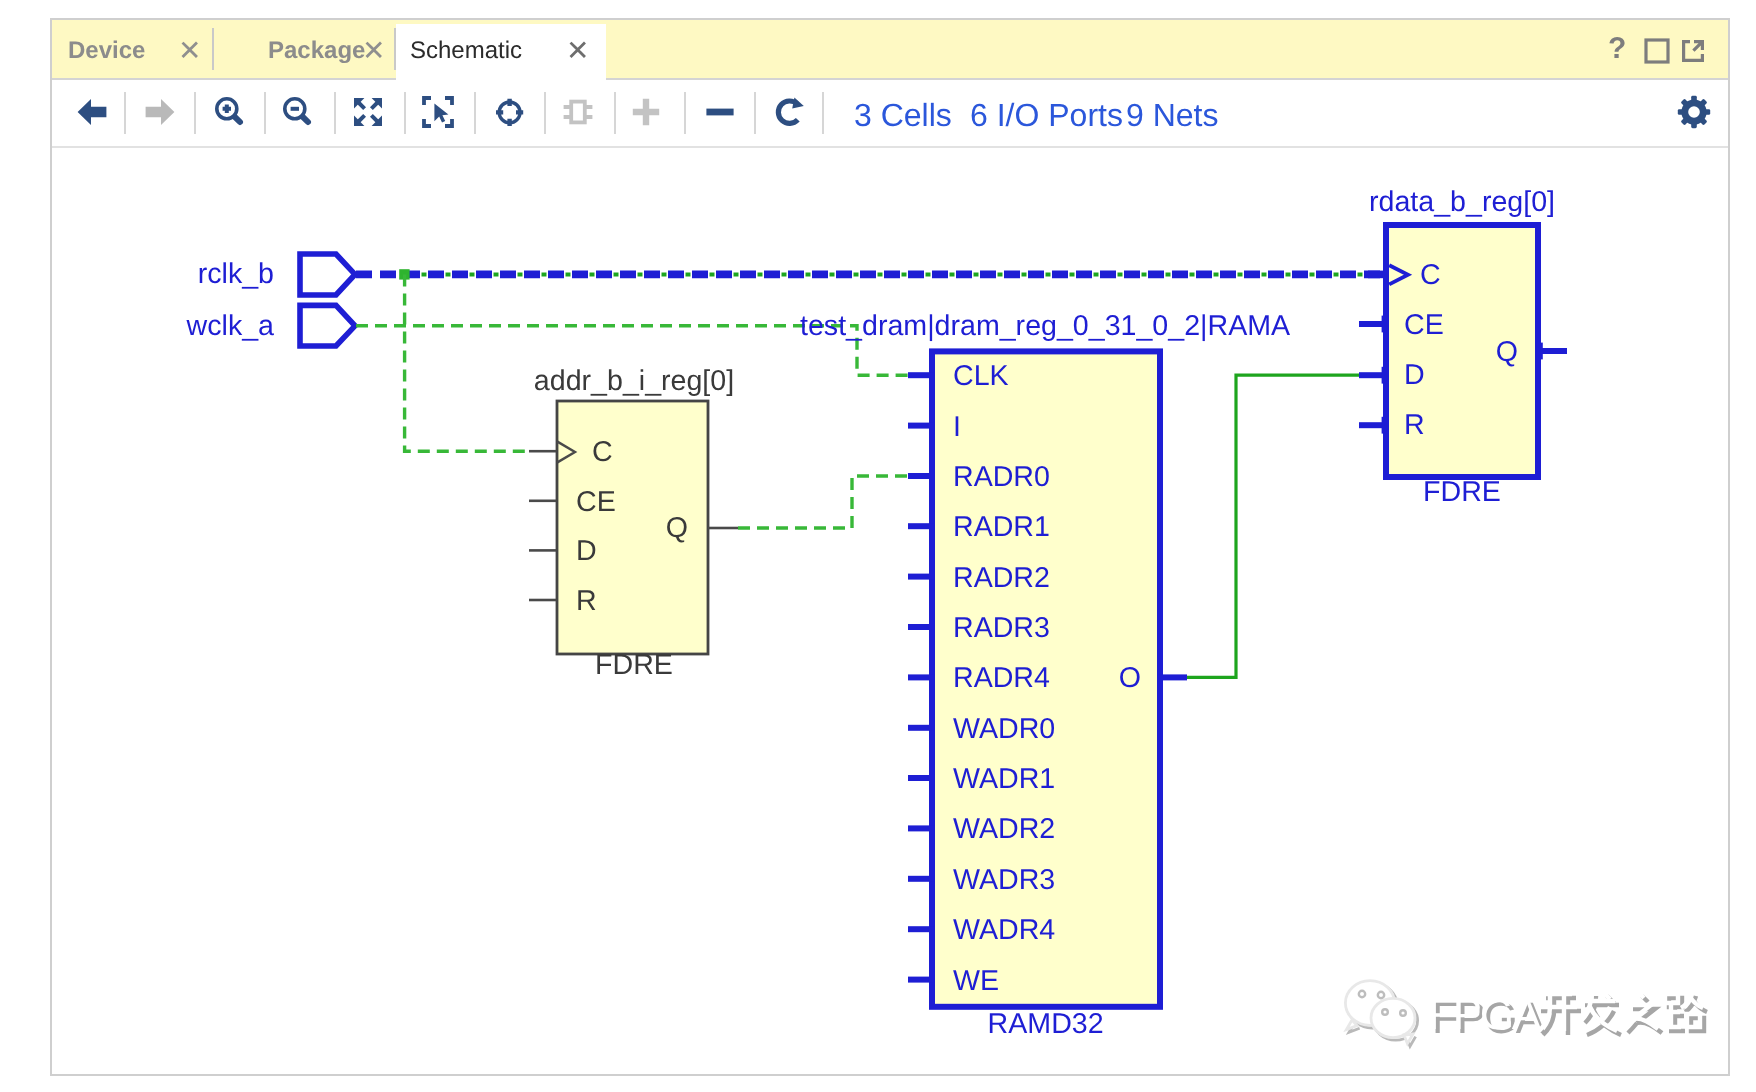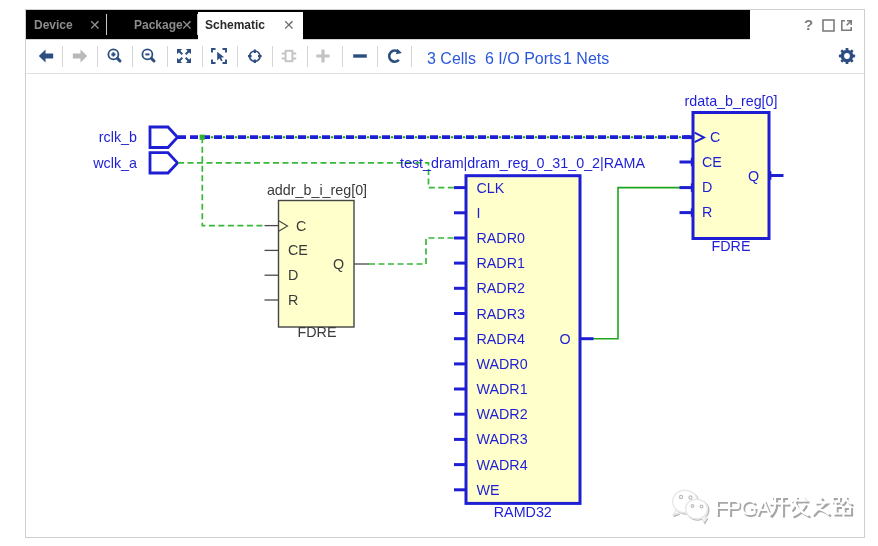--- a/index.html
+++ b/index.html
@@ -1,27 +1,27 @@
 <!DOCTYPE html>
 <html><head>
 <meta charset="utf-8">
 <style>
   html,body{margin:0;padding:0;background:#ffffff;}
   body{width:878px;height:546px;position:relative;overflow:hidden;
        font-family:"Liberation Sans",sans-serif;}
   .panel{position:absolute;left:25px;top:9px;width:838px;height:527px;
          border:1px solid #cfcfcf;background:#fff;}
-  .tabbar{position:absolute;left:0;top:0;width:724px;height:29px;background:#000000;
+  .tabbar{position:absolute;left:0;top:0;width:838px;height:29px;background:#fef9c3;
           border-bottom:1px solid #d4d4d4;}
   .tab{position:absolute;top:0;height:29px;font-size:12px;font-weight:bold;color:#8c8c8c;}
   .tab .lbl{position:absolute;top:8px;} .tab.active .lbl{top:6px;} .tab.active .x{top:4.5px;}
   .tab .x{position:absolute;top:6.5px;font-size:14px;font-weight:normal;color:#8f8f8f;}
   .tabsep{position:absolute;top:4px;width:1px;height:21px;background:#c9c9c9;}
   .tab.active{background:#ffffff;height:28px;top:2px;}
-  .tab.active .lbl{color:#2b2b2b;font-weight:bold;}
+  .tab.active .lbl{color:#2b2b2b;font-weight:normal;}
   .tab.active .x{color:#6e6e6e;}
   .toolbar{position:absolute;left:0;top:30px;width:838px;height:33px;background:#fff;
            border-bottom:1px solid #e2e2e2;}
   .tsep{position:absolute;top:6px;width:1px;height:21px;background:#d6d6d6;}
   .ticon{position:absolute;top:6px;width:20px;height:20px;}
   .tlink{position:absolute;top:9.7px;font-size:16px;color:#2b57db;}
   .canvas{position:absolute;left:0;top:64px;width:838px;height:463px;background:#fff;}
   .schsvg{position:absolute;left:0;top:0;}
 </style>
 </head>
@@ -117,21 +117,21 @@
         <path d="M3.2 10 H16.8" stroke="#2d4e81" stroke-width="3.4"></path>
       </svg>
       <div class="tsep" style="left:350.7px"></div>
       <svg class="ticon" style="left:358px" viewBox="0 0 20 20">
         <path d="M14.6 6 A5.6 5.6 0 1 0 14.9 13.9" stroke="#2d4e81" fill="none" stroke-width="2.6"></path>
         <path d="M13.2 2.8 L17.9 7 L12.1 8.3 Z" fill="#2d4e81"></path>
       </svg>
       <div class="tsep" style="left:385.3px"></div>
       <span class="tlink" style="left:401px">3 Cells</span>
       <span class="tlink" style="left:459px">6 I/O Ports</span>
-      <span class="tlink" style="left:537px">1 Nets</span>
+      <span class="tlink" style="left:537px">9 Nets</span>
       <svg class="ticon" style="left:811px" viewBox="0 0 20 20">
         <circle cx="10" cy="10" r="6.3" fill="#2d4e81"></circle>
         <rect x="8.6" y="1.9" width="2.8" height="3.4" rx="0.7" transform="rotate(0 10 10)" fill="#2d4e81"></rect>
         <rect x="8.6" y="1.9" width="2.8" height="3.4" rx="0.7" transform="rotate(45 10 10)" fill="#2d4e81"></rect>
         <rect x="8.6" y="1.9" width="2.8" height="3.4" rx="0.7" transform="rotate(90 10 10)" fill="#2d4e81"></rect>
         <rect x="8.6" y="1.9" width="2.8" height="3.4" rx="0.7" transform="rotate(135 10 10)" fill="#2d4e81"></rect>
         <rect x="8.6" y="1.9" width="2.8" height="3.4" rx="0.7" transform="rotate(180 10 10)" fill="#2d4e81"></rect>
         <rect x="8.6" y="1.9" width="2.8" height="3.4" rx="0.7" transform="rotate(225 10 10)" fill="#2d4e81"></rect>
         <rect x="8.6" y="1.9" width="2.8" height="3.4" rx="0.7" transform="rotate(270 10 10)" fill="#2d4e81"></rect>
         <rect x="8.6" y="1.9" width="2.8" height="3.4" rx="0.7" transform="rotate(315 10 10)" fill="#2d4e81"></rect>

